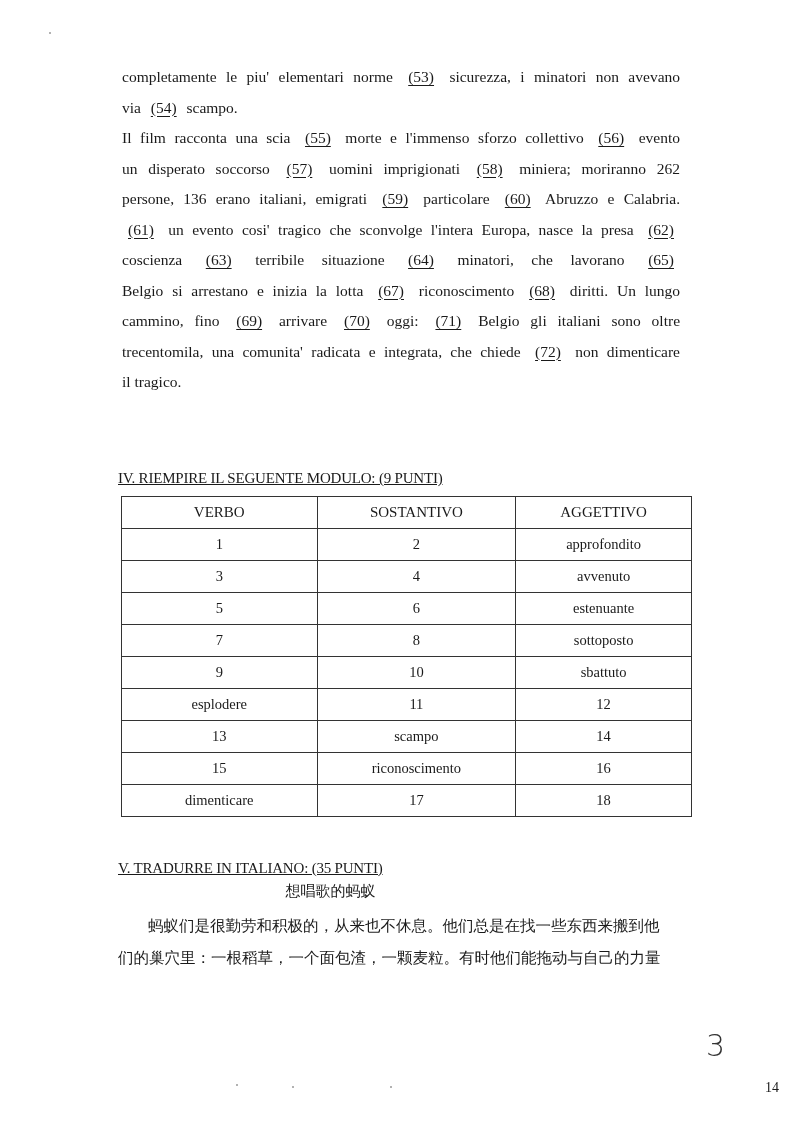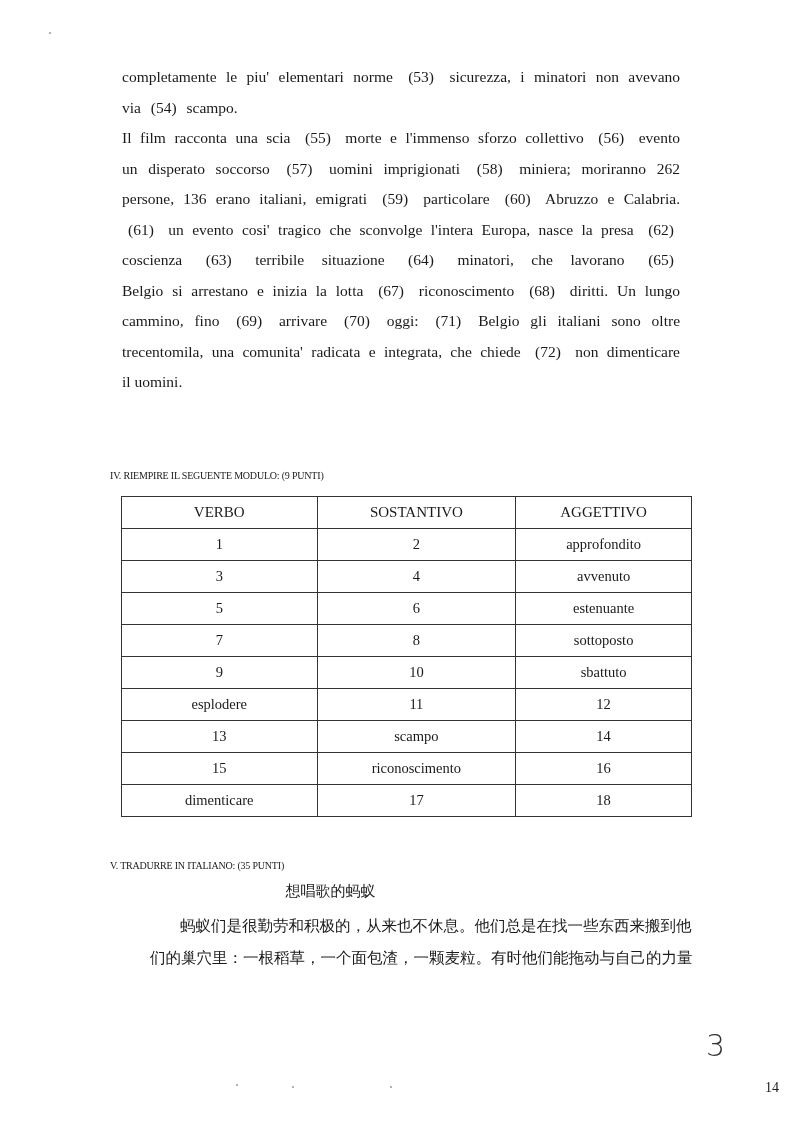--- a/index.html
+++ b/index.html
@@ -2,33 +2,33 @@
 <html><head>
 <meta charset="utf-8">
 <style>
   html, body { margin: 0; padding: 0; background: #ffffff; }
   body { width: 793px; height: 1122px; position: relative; overflow: hidden; color: #1a1a1a;
          font-family: "Liberation Serif", "DejaVu Serif", serif; }
   .page { position: absolute; left: 0; top: 0; width: 793px; height: 1122px; }
   .para { position: absolute; left: 122px; width: 558px; font-size: 15.5px; line-height: 30.5px; }
   .line { display: block; white-space: nowrap; height: 30.5px; }
   .line.justify { text-align: justify; text-align-last: justify; white-space: normal; }
-  .blank { text-underline-offset: 3px; padding: 0 6px; }
-  .section-title { position: absolute; left: 110px; font-size: 10px; letter-spacing: -0.2px; }
+  .blank { text-decoration: underline; text-underline-offset: 3px; padding: 0 6px; }
+  .section-title { position: absolute; left: 118px; font-size: 15px; letter-spacing: -0.2px; text-decoration: underline; }
   table.modulo { position: absolute; left: 113px; top: 496px; width: 571px; border-collapse: collapse;
                  font-size: 14.5px; margin-left: 8px; }
   table.modulo td, table.modulo th { border: 1px solid #333; height: 31px; padding: 0; text-align: center;
                  font-weight: normal; }
   table.modulo th { font-size: 15px; }
   .col1 { width: 187px; } .col2 { width: 190px; } .col3 { width: 168px; }
   .cn-title { position: absolute; left: 0; width: 661px; top: 882px; text-align: center; font-size: 15px;
               font-family: "DejaVu Sans", sans-serif; }
   .cn-text { position: absolute; left: 118px; width: 566px; top: 910px; font-size: 15.5px; line-height: 32px;
              font-family: "DejaVu Sans", sans-serif; }
-  .cn-line { display: block; white-space: nowrap; margin-left: 32px; }
+  .cn-line { display: block; white-space: nowrap; }
   .indent { padding-left: 30px; }
   .handwritten { position: absolute; left: 706px; top: 1028px; font-size: 30px; font-family: "DejaVu Sans", sans-serif;
                  font-weight: 200; color: #333; }
   .page-num { position: absolute; left: 765px; top: 1080px; font-size: 14px; }
   .dot { position: absolute; width: 2px; height: 2px; background: #999; border-radius: 1px; }
 </style>
 </head>
 <body>
 
 <div class="page">
@@ -37,21 +37,21 @@
       <span class="line justify"><span>completamente le piu' elementari norme </span> <span class="blank">(53)</span> <span> sicurezza, i minatori non avevano</span> </span>
       <span class="line"><span>via </span> <span class="blank">(54)</span> <span> scampo.</span> </span>
       <span class="line justify"><span>Il film racconta una scia </span> <span class="blank">(55)</span> <span> morte e l'immenso sforzo collettivo </span> <span class="blank">(56)</span> <span> evento</span> </span>
       <span class="line justify"><span>un disperato soccorso </span> <span class="blank">(57)</span> <span> uomini imprigionati </span> <span class="blank">(58)</span> <span> miniera; moriranno 262</span> </span>
       <span class="line justify"><span>persone, 136 erano italiani, emigrati </span> <span class="blank">(59)</span> <span> particolare </span> <span class="blank">(60)</span> <span> Abruzzo e Calabria.</span> </span>
       <span class="line justify"><span class="blank">(61)</span> <span> un evento cosi' tragico che sconvolge l'intera Europa, nasce la presa </span> <span class="blank">(62)</span> </span>
       <span class="line justify"><span>coscienza </span> <span class="blank">(63)</span> <span> terribile situazione </span> <span class="blank">(64)</span> <span> minatori, che lavorano </span> <span class="blank">(65)</span> </span>
       <span class="line justify"><span>Belgio si arrestano e inizia la lotta </span> <span class="blank">(67)</span> <span> riconoscimento </span> <span class="blank">(68)</span> <span> diritti. Un lungo</span> </span>
       <span class="line justify"><span>cammino, fino </span> <span class="blank">(69)</span> <span> arrivare </span> <span class="blank">(70)</span> <span> oggi: </span> <span class="blank">(71)</span> <span> Belgio gli italiani sono oltre</span> </span>
       <span class="line justify"><span>trecentomila, una comunita' radicata e integrata, che chiede </span> <span class="blank">(72)</span> <span> non dimenticare</span> </span>
-      <span class="line"><span>il uomini.</span> </span>
+      <span class="line"><span>il tragico.</span> </span>
     </div>
 
   <div class="section-title" style="top:470px;">IV. RIEMPIRE IL SEGUENTE MODULO: (9 PUNTI)</div>
 
   <table class="modulo">
     <thead>
       <tr>
         <th class="col1">VERBO</th>
         <th class="col2">SOSTANTIVO</th>
         <th class="col3">AGGETTIVO</th>

